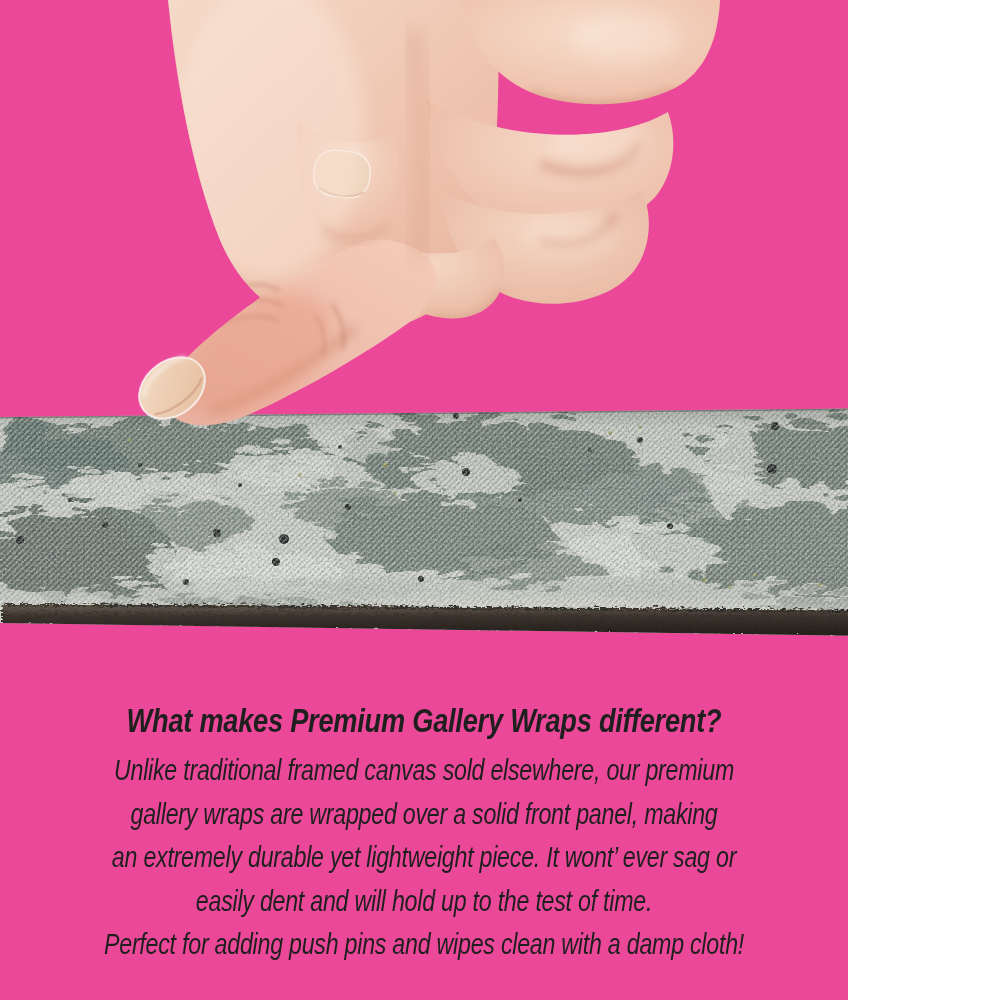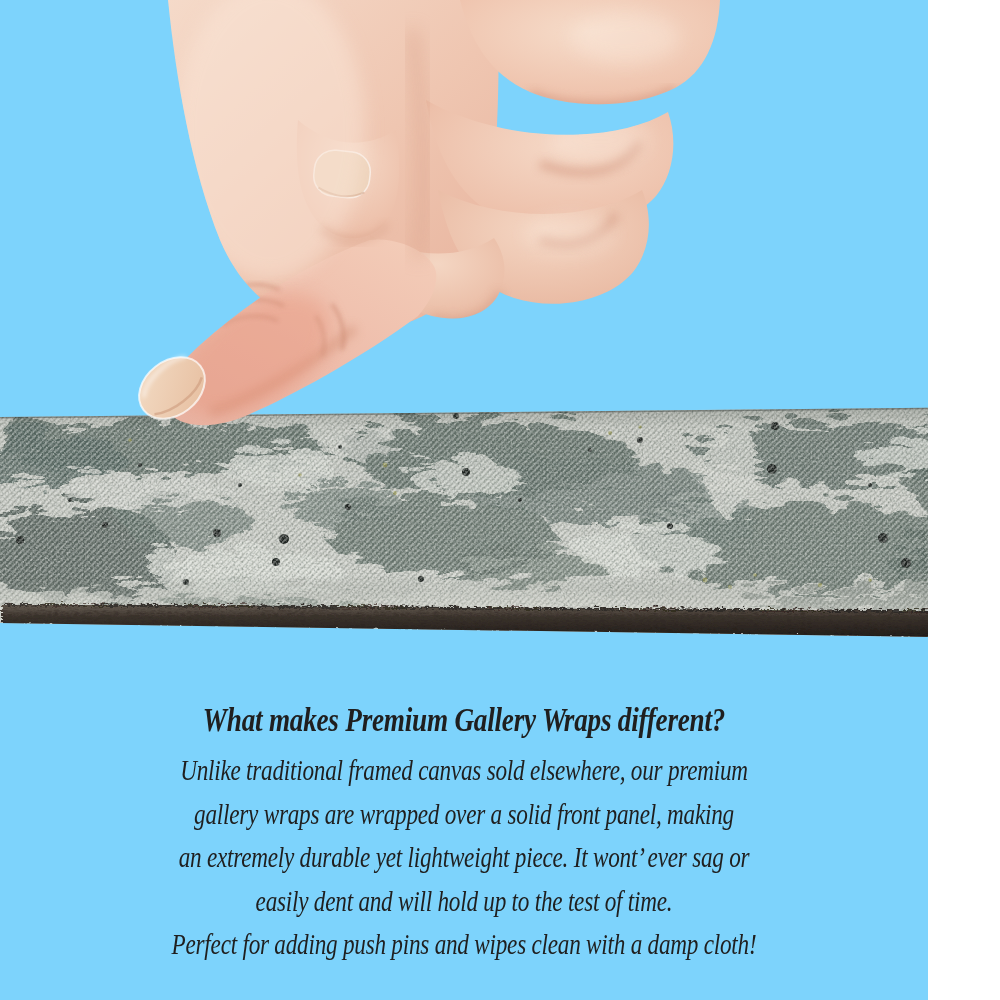--- a/index.html
+++ b/index.html
@@ -1,17 +1,17 @@
 <!DOCTYPE html>
 <html><head>
 <meta charset="utf-8">
 <style>
   html,body{margin:0;padding:0;background:#fff;}
-  .stage{position:relative;width:928px;height:1000px;background:#7dd3fc;overflow:hidden;
-         font-family:Liberation Serif, serif;}
+  .stage{position:relative;width:848px;height:1000px;background:#ec4899;overflow:hidden;
+         font-family:Liberation Sans, sans-serif;}
   .strip{position:absolute;left:0;top:405px;width:1000px;height:235px;display:block;}
   .hand{position:absolute;left:70px;top:0;width:660px;height:440px;display:block;}
   .info{position:absolute;left:0;right:0;top:696px;text-align:center;color:#1f1f1f;
         transform:scaleX(0.80);transform-origin:50% 0;}
   .info-heading{font-size:34px;line-height:48px;font-weight:700;font-style:italic;
                 letter-spacing:-0.3px;margin-bottom:5px;}
   .info-line{font-size:29px;line-height:43.5px;font-weight:400;font-style:italic;
              letter-spacing:-0.3px;}
 </style>
 </head>

